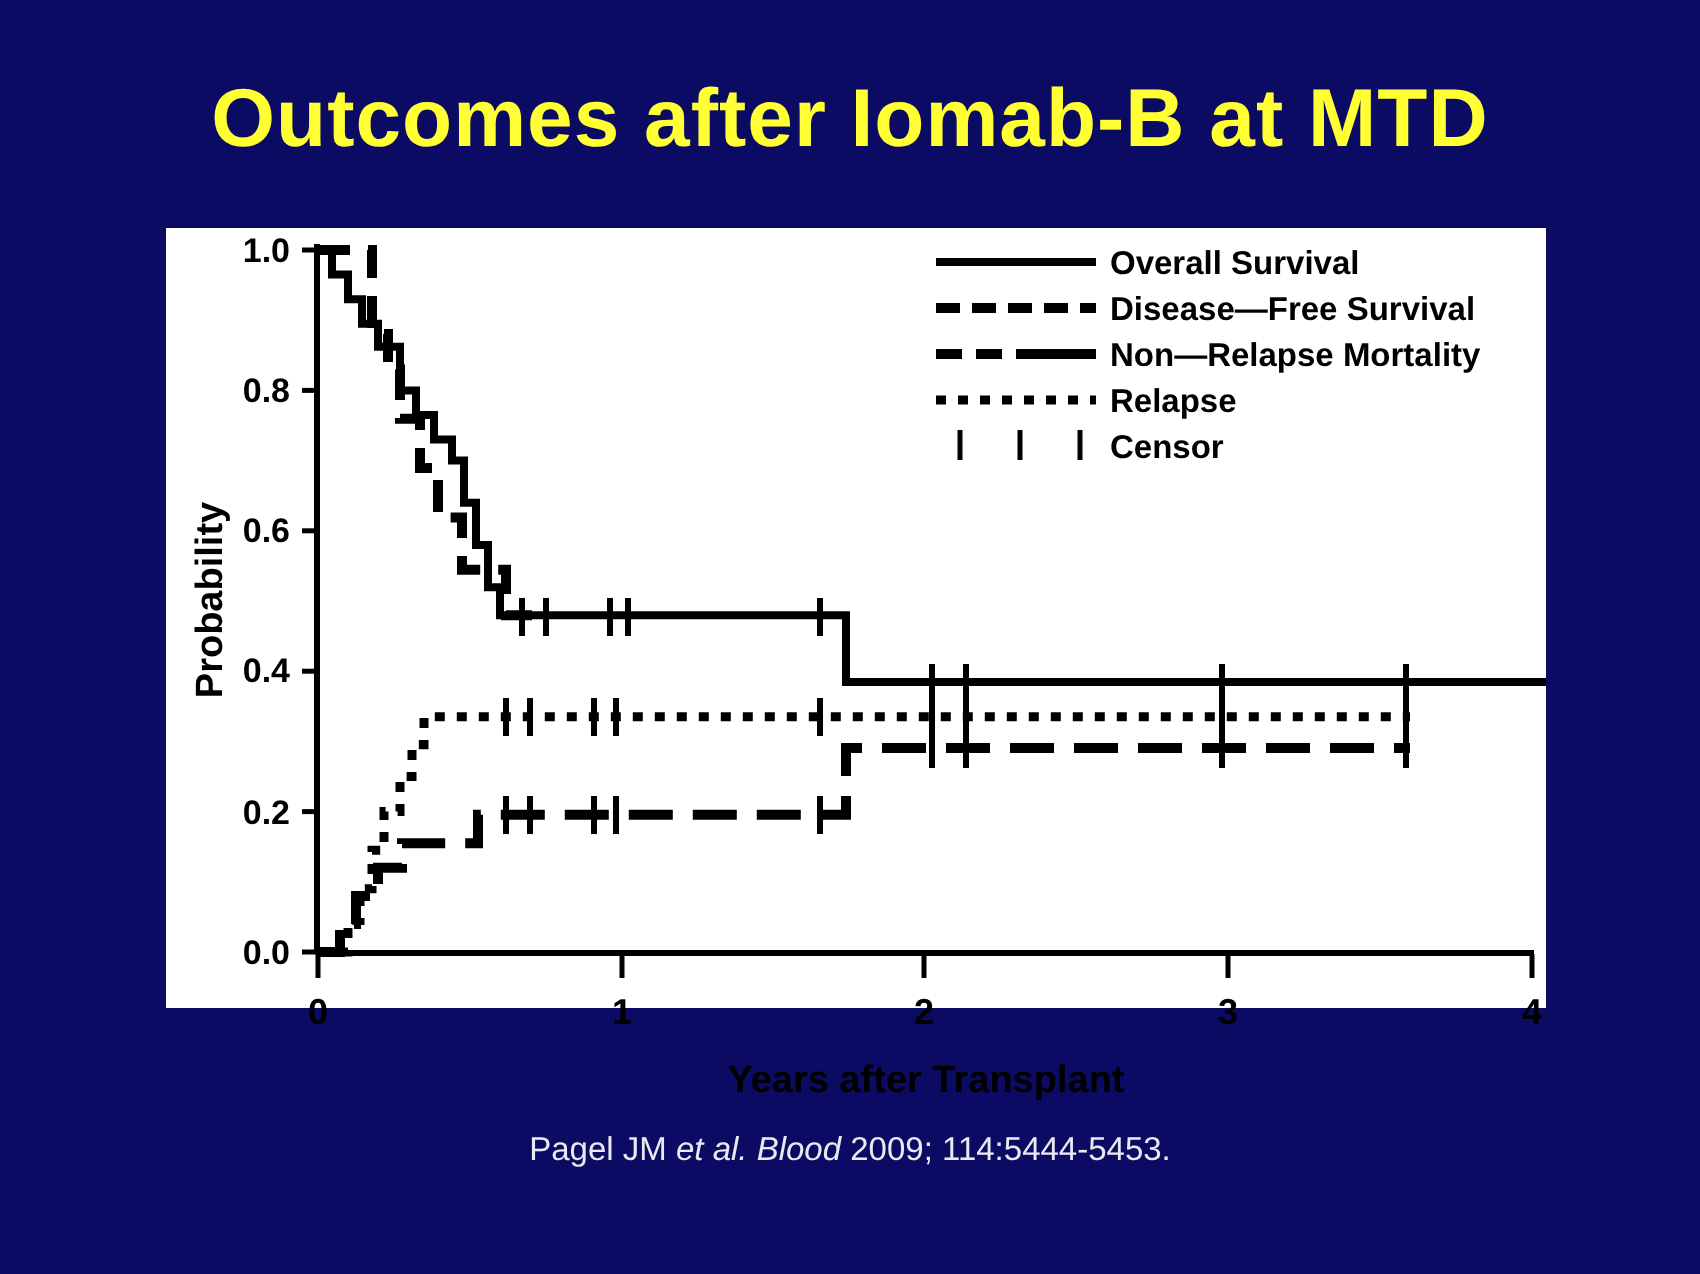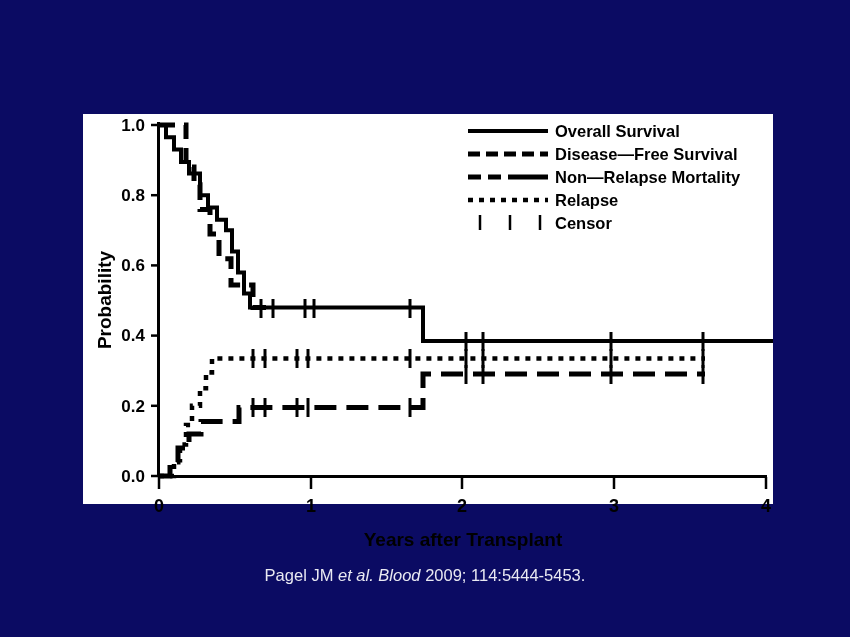--- a/index.html
+++ b/index.html
@@ -58,20 +58,21 @@
     font-family: "Liberation Sans", sans-serif;
     white-space: nowrap;
   }
   #citation .ital { font-style: italic; }
 </style>
 </head>
 <body>
 
 <div id="slide">
 
+  <div id="slide-title">Outcomes after Iomab-B at MTD</div>
 
   <div id="figure-panel">
     <svg id="figure-svg" viewBox="0 0 690 441">
 
       <g>
 
         <line x1="75.5" y1="8" x2="75.5" y2="363" stroke="#000" stroke-width="3"></line>
 
         <line x1="75" y1="362.5" x2="684" y2="362.5" stroke="#000" stroke-width="3"></line>
       </g>

